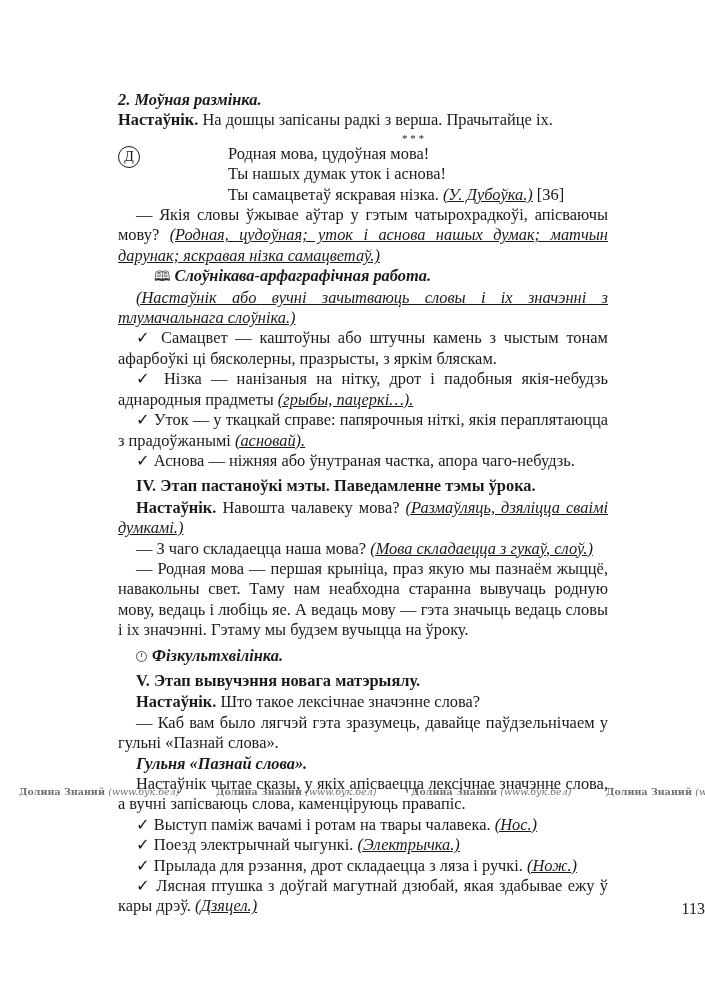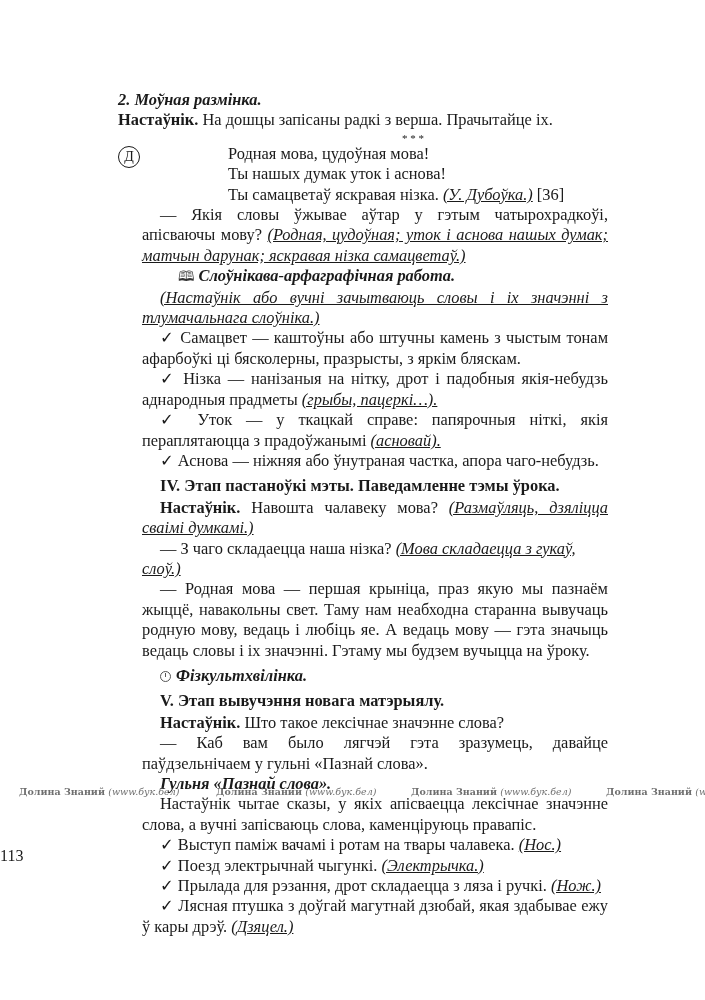--- a/index.html
+++ b/index.html
@@ -6,21 +6,21 @@
     body {
       width: 705px; height: 1000px; position: relative; overflow: hidden;
       font-family: "Liberation Serif", "DejaVu Serif", serif;
       color: #1a1a1a;
     }
     .page {
       position: absolute; left: 118px; top: 90px; width: 490px;
       font-size: 16.4px; line-height: 20.4px;
     }
     p { margin: 0; }
-    .ind { text-indent: 18px; margin-left: 24px; }
+    .ind { text-indent: 18px; }
     .j { text-align: justify; }
     .b { font-weight: bold; }
     .i { font-style: italic; text-decoration: underline; }
     .bi { font-weight: bold; font-style: italic; }
     .h { font-weight: bold; margin-top: 5px; margin-bottom: 1px; }
     .gap { margin-top: 5px; }
     .stars { text-align: center; font-size: 11px; line-height: 12px; padding-left: 100px; margin-top: 1px; }
     .poem-wrap { position: relative; }
     .poem { margin-left: 110px; }
     .d-badge {
@@ -31,21 +31,21 @@
     }
     .icon { display: inline-block; font-style: normal; font-weight: normal; margin-right: 4px; color: #333; }
     .book-icon { font-size: 14px; }
     .clock-icon {
       display: inline-block; width: 11px; height: 11px; border: 1px solid #555; border-radius: 50%;
       position: relative; top: 1px; margin-right: 5px; box-sizing: border-box;
     }
     .clock-icon::after {
       content: ""; position: absolute; left: 4px; top: 1px; width: 1px; height: 4px; background: #555;
     }
-    .page-number { position: absolute; left: 0; width: 705px; top: 847px; text-align: left; font-size: 16px; }
+    .page-number { position: absolute; left: 0; width: 705px; top: 900px; text-align: right; font-size: 16px; }
     .watermark {
       position: absolute; top: 786px; left: 16px; width: 705px; height: 14px;
       font-family: "DejaVu Serif", serif; font-size: 9.5px; font-weight: bold; color: #555;
       white-space: nowrap; pointer-events: none;
     }
     .watermark span { position: absolute; top: 0; opacity: 0.85; }
     .wm-url { font-weight: normal; }
   </style>
 </head>
 <body>
@@ -74,21 +74,21 @@
   <p class="ind bi"><span class="icon book-icon">🕮</span><span>Слоўнікава-арфаграфічная работа.</span></p>
   <p class="ind i j">(Настаўнік або вучні зачытваюць словы і іх значэнні з тлумачальнага слоўніка.)</p>
 
   <p class="ind j"><span>✓</span> <span>Самацвет — каштоўны або штучны камень з чыстым тонам афарбоўкі ці бясколерны, празрысты, з яркім бляскам.</span></p>
   <p class="ind j"><span>✓</span> <span>Нізка — нанізаныя на нітку, дрот і падобныя якія-небудзь аднародныя прадметы </span><span class="i">(грыбы, пацеркі…).</span></p>
   <p class="ind j"><span>✓</span> <span>Уток — у ткацкай справе: папярочныя ніткі, якія пераплятаюцца з прадоўжанымі </span><span class="i">(асновай).</span></p>
   <p class="ind j"><span>✓</span> <span>Аснова — ніжняя або ўнутраная частка, апора чаго-небудзь.</span></p>
 
   <p class="ind h">IV. Этап пастаноўкі мэты. Паведамленне тэмы ўрока.</p>
   <p class="ind j"><span class="b">Настаўнік.</span><span> Навошта чалавеку мова? </span><span class="i">(Размаўляць, дзяліцца сваімі думкамі.)</span></p>
-  <p class="ind"><span>— З чаго складаецца наша нізка? </span><span class="i">(Мова складаецца з гукаў, слоў.)</span></p>
+  <p class="ind"><span>— З чаго складаецца наша мова? </span><span class="i">(Мова складаецца з гукаў, слоў.)</span></p>
   <p class="ind j">— Родная мова — першая крыніца, праз якую мы пазнаём жыццё, навакольны свет. Таму нам неабходна старанна вывучаць родную мову, ведаць і любіць яе. А ведаць мову — гэта значыць ведаць словы і іх значэнні. Гэтаму мы будзем вучыцца на ўроку.</p>
 
   <p class="ind bi gap"><span class="clock-icon"></span><span>Фізкультхвілінка.</span></p>
 
   <p class="ind h">V. Этап вывучэння новага матэрыялу.</p>
   <p class="ind"><span class="b">Настаўнік.</span><span> Што такое лексічнае значэнне слова?</span></p>
   <p class="ind j">— Каб вам было лягчэй гэта зразумець, давайце паўдзельнічаем у гульні «Пазнай слова».</p>
   <p class="ind bi">Гульня «Пазнай слова».</p>
   <p class="ind j">Настаўнік чытае сказы, у якіх апісваецца лексічнае значэнне слова, а вучні запісваюць слова, каменціруюць правапіс.</p>
 

